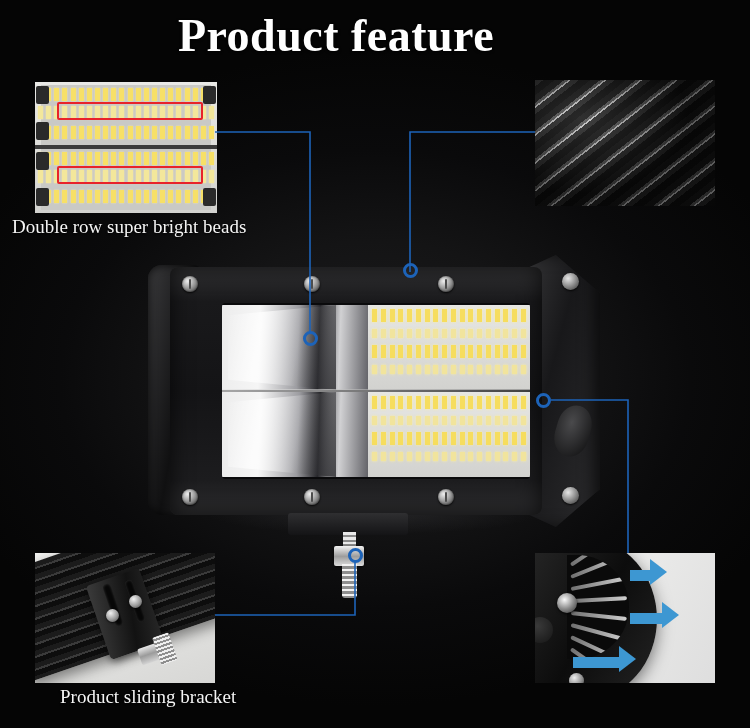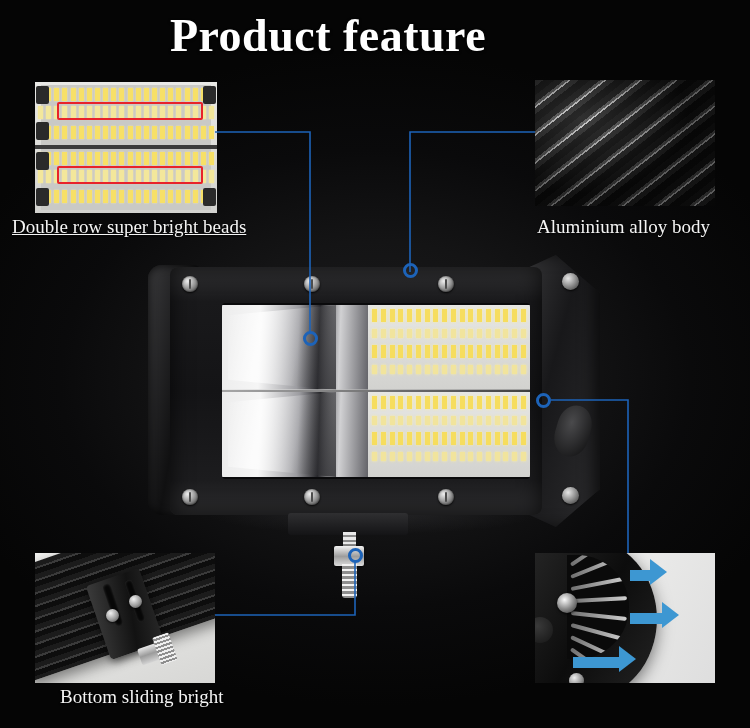--- a/index.html
+++ b/index.html
@@ -27,21 +27,21 @@
     inset: 0;
     background:
       radial-gradient(ellipse 60% 45% at 50% 52%, #1d1d1f 0%, #141415 42%, #0a0a0b 70%, #050505 100%);
     pointer-events: none;
   }
 
   
   #page-title {
     position: absolute;
     top: 6px;
-    left: 0;
+    left: 8px;
     width: 656px;
     text-align: center;
     color: #ffffff;
     font-size: 46px;
     line-height: 60px;
     font-family: "Liberation Serif", "DejaVu Serif", serif;
     letter-spacing: 0.5px;
     text-shadow: 0 1px 3px rgba(0,0,0,.9);
   }
 
@@ -708,42 +708,41 @@
       <span class="board-corner" style="left:1px;  top:40px;"></span>
       <span class="board-corner" style="left:1px;  top:70px;"></span>
       <span class="board-corner" style="left:1px;  top:106px;"></span>
       <span class="board-corner" style="right:1px; top:4px;"></span>
       <span class="board-corner" style="right:1px; top:106px;"></span>
 
       <div class="red-box" id="red-box-top" style="border-color: rgb(232, 35, 42);"></div>
       <div class="red-box" id="red-box-bot" style="border-color: rgb(232, 35, 42);"></div>
     </div>
   </div>
-  <div class="caption" style="left: 12px; top: 216px; color: rgb(244, 244, 244); text-decoration: underline;">Double row super bright beads</div>
+  <div class="caption" style="left: 12px; top: 216px; color: rgb(244, 244, 244);">Double row super bright beads</div>
 
   <div class="panel" id="panel-alloy">
     <div class="fins"></div>
     <div class="fins-shade"></div>
   </div>
-  <div class="caption" style="left: 537px; top: 216px; color: rgb(244, 244, 244);">Aluminium alloy body</div>
 
   <div class="panel" id="panel-bracket">
     <div class="brk-bg"></div>
     <div class="brk-bar"></div>
     <div class="brk-clamp"></div>
     <span class="brk-slot" style="left:74px; top:30px; transform:rotate(-19deg);"></span>
     <span class="brk-slot" style="left:96px; top:26px; transform:rotate(-19deg);"></span>
     <span class="brk-screw" style="left:71px; top:56px;"></span>
     <span class="brk-screw" style="left:94px; top:42px;"></span>
     <div class="brk-bolt">
       <span class="nut"></span>
       <span class="thread"></span>
     </div>
   </div>
-  <div class="caption" style="left: 60px; top: 686px; color: rgb(244, 244, 244);">Bottom sliding bright</div>
+  <div class="caption" style="left: 60px; top: 686px; color: rgb(244, 244, 244);">Product sliding bracket</div>
 
   <div class="panel" id="panel-heat">
     <div class="heat-bg"></div>
     <div class="heat-body">
       <div class="heat-fan">
         <i style="top:8px;   transform:rotate(-34deg);"></i>
         <i style="top:20px;  transform:rotate(-22deg);"></i>
         <i style="top:32px;  transform:rotate(-11deg);"></i>
         <i style="top:44px;  transform:rotate(-3deg);"></i>
         <i style="top:56px;  transform:rotate(6deg);"></i>

